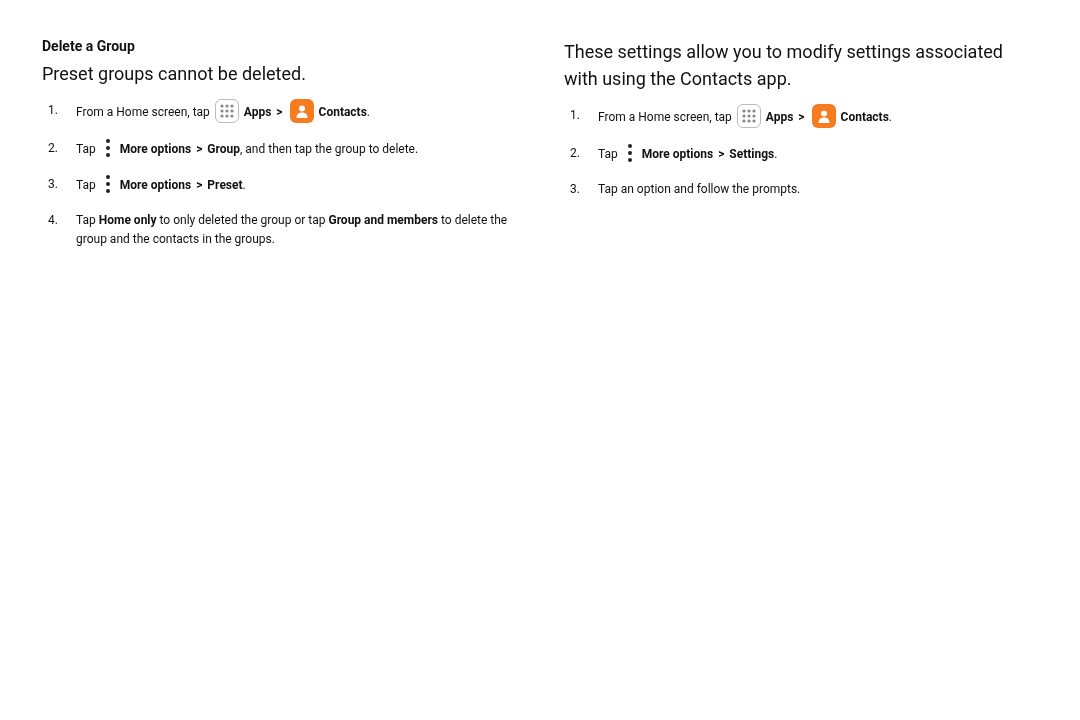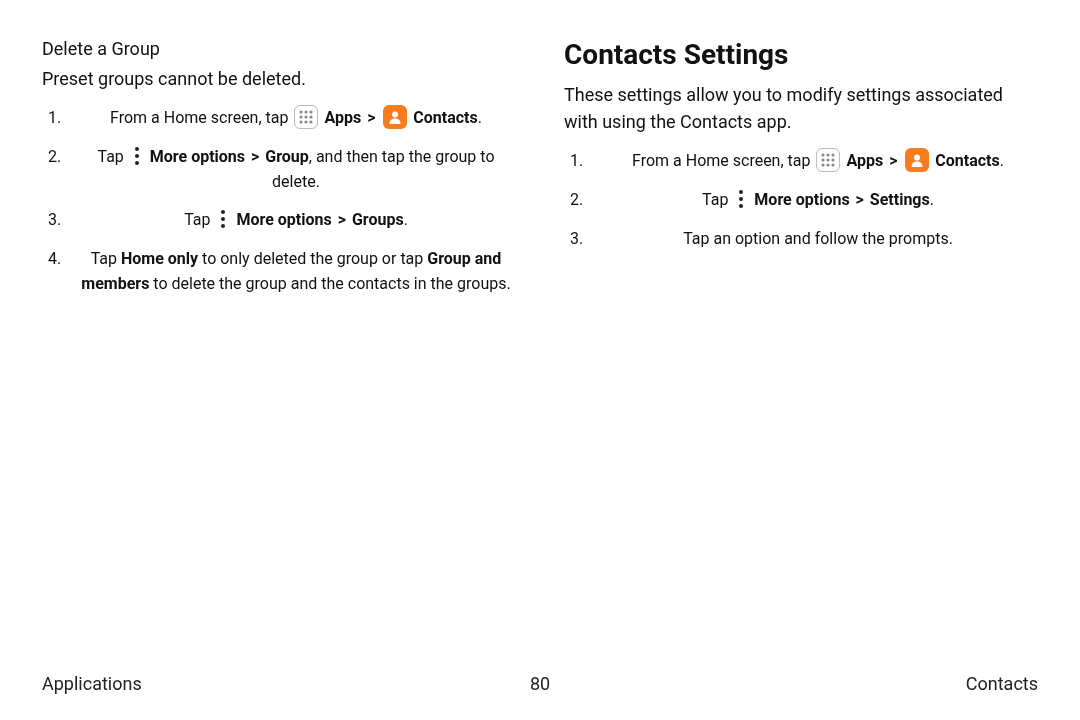--- a/index.html
+++ b/index.html
@@ -1,24 +1,24 @@
 <!DOCTYPE html>
 <html><head>
 <meta charset="utf-8">
 <style>
   * { box-sizing: border-box; margin: 0; padding: 0; }
   html, body { width: 1080px; height: 720px; background: #fff; font-family: "Segoe UI", Roboto, Arial, sans-serif; color: #111; }
   .page { position: relative; width: 1080px; height: 720px; padding: 38px 42px 30px 42px; }
   .cols { display: flex; gap: 48px; }
   .col { flex: 1; min-width: 0; }
-  h2.sub { font-size: 18px; font-weight: 400; margin-bottom: 6px; }
+  h2.sub { font-size: 14px; font-weight: 700; margin-bottom: 6px; }
   h1.main { font-size: 28px; font-weight: 700; margin-bottom: 10px; }
   p.intro { font-size: 18px; line-height: 1.5; margin-bottom: 14px; }
   ol.steps { list-style: none; counter-reset: step; padding-left: 0; }
-  ol.steps > li { counter-increment: step; font-size: 16px; line-height: 1.55; margin-bottom: 14px; padding-left: 34px; position: relative; text-align: center; }
+  ol.steps > li { counter-increment: step; font-size: 12px; line-height: 1.55; margin-bottom: 14px; padding-left: 34px; position: relative; }
   ol.steps > li::before { content: counter(step) "."; position: absolute; left: 6px; top: 0; }
   .b { font-weight: 700; }
   .chev { font-weight: 700; padding: 0 2px; }
   .icon { display: inline-flex; vertical-align: middle; width: 24px; height: 24px; border-radius: 6px; align-items: center; justify-content: center; margin: 0 2px; position: relative; top: -2px; }
   .icon-apps { border: 1px solid #bbb; background: #fff; }
   .icon-contacts { background: #f77b1f; }
   .icon-more { width: 14px; height: 22px; flex-direction: column; gap: 3px; }
   .icon-more .dot { width: 4px; height: 4px; background: #222; border-radius: 50%; }
   .footer { position: absolute; left: 42px; right: 42px; bottom: 26px; display: flex; justify-content: space-between; font-size: 18px; color: #222; }
   .footer .center { position: absolute; left: 0; right: 0; text-align: center; }
@@ -77,32 +77,31 @@
 
         <li>
           <span>Tap </span>
           <span class="icon icon-more">
             <span class="dot"></span>
               <span class="dot"></span>
               <span class="dot"></span>
           </span>
           <span class="b">More options</span>
           <span class="chev">&gt;</span>
-          <span class="b">Groups</span><span>.</span>
+          <span class="b">Preset</span><span>.</span>
         </li>
 
         <li>
           <span>Tap </span><span class="b">Home only</span><span> to only deleted the group or tap </span><span class="b">Group and members</span><span> to delete the group and the contacts in the groups.</span>
         </li>
 
       </ol>
     </div>
 
     <div class="col">
-      <h1 class="main">Contacts Settings</h1>
       <p class="intro">These settings allow you to modify settings associated with using the Contacts app.</p>
       <ol class="steps">
 
         <li>
           <span>From a Home screen, tap </span>
           <span class="icon icon-apps">
             <svg width="16" height="16" viewBox="0 0 16 16">
               <g fill="#888">
                 <circle cx="3" cy="3" r="1.6"></circle>
                   <circle cx="8" cy="3" r="1.6"></circle>
@@ -139,18 +138,13 @@
           <span class="b">Settings</span><span>.</span>
         </li>
 
         <li>Tap an option and follow the prompts.</li>
 
       </ol>
     </div>
 
   </div>
 
-  <div class="footer">
-    <span>Applications</span>
-    <span class="center">80</span>
-    <span>Contacts</span>
-  </div>
 </div>
 
 </body></html>

